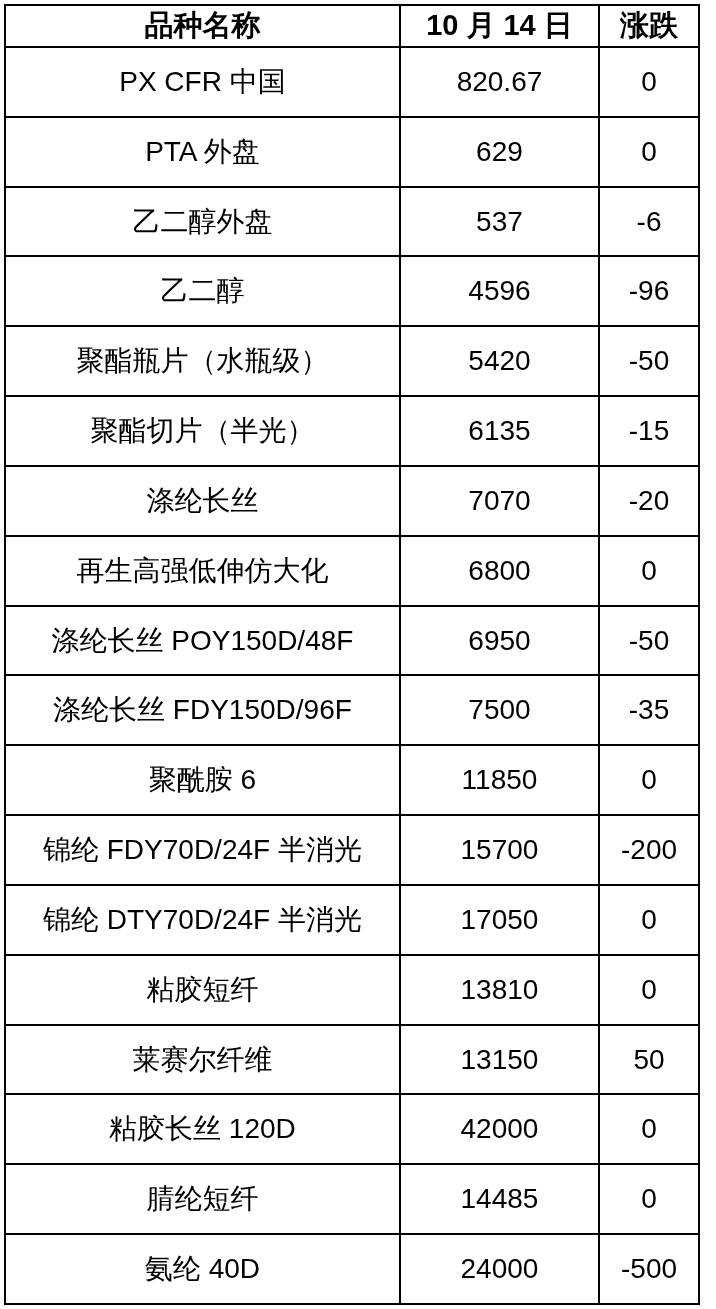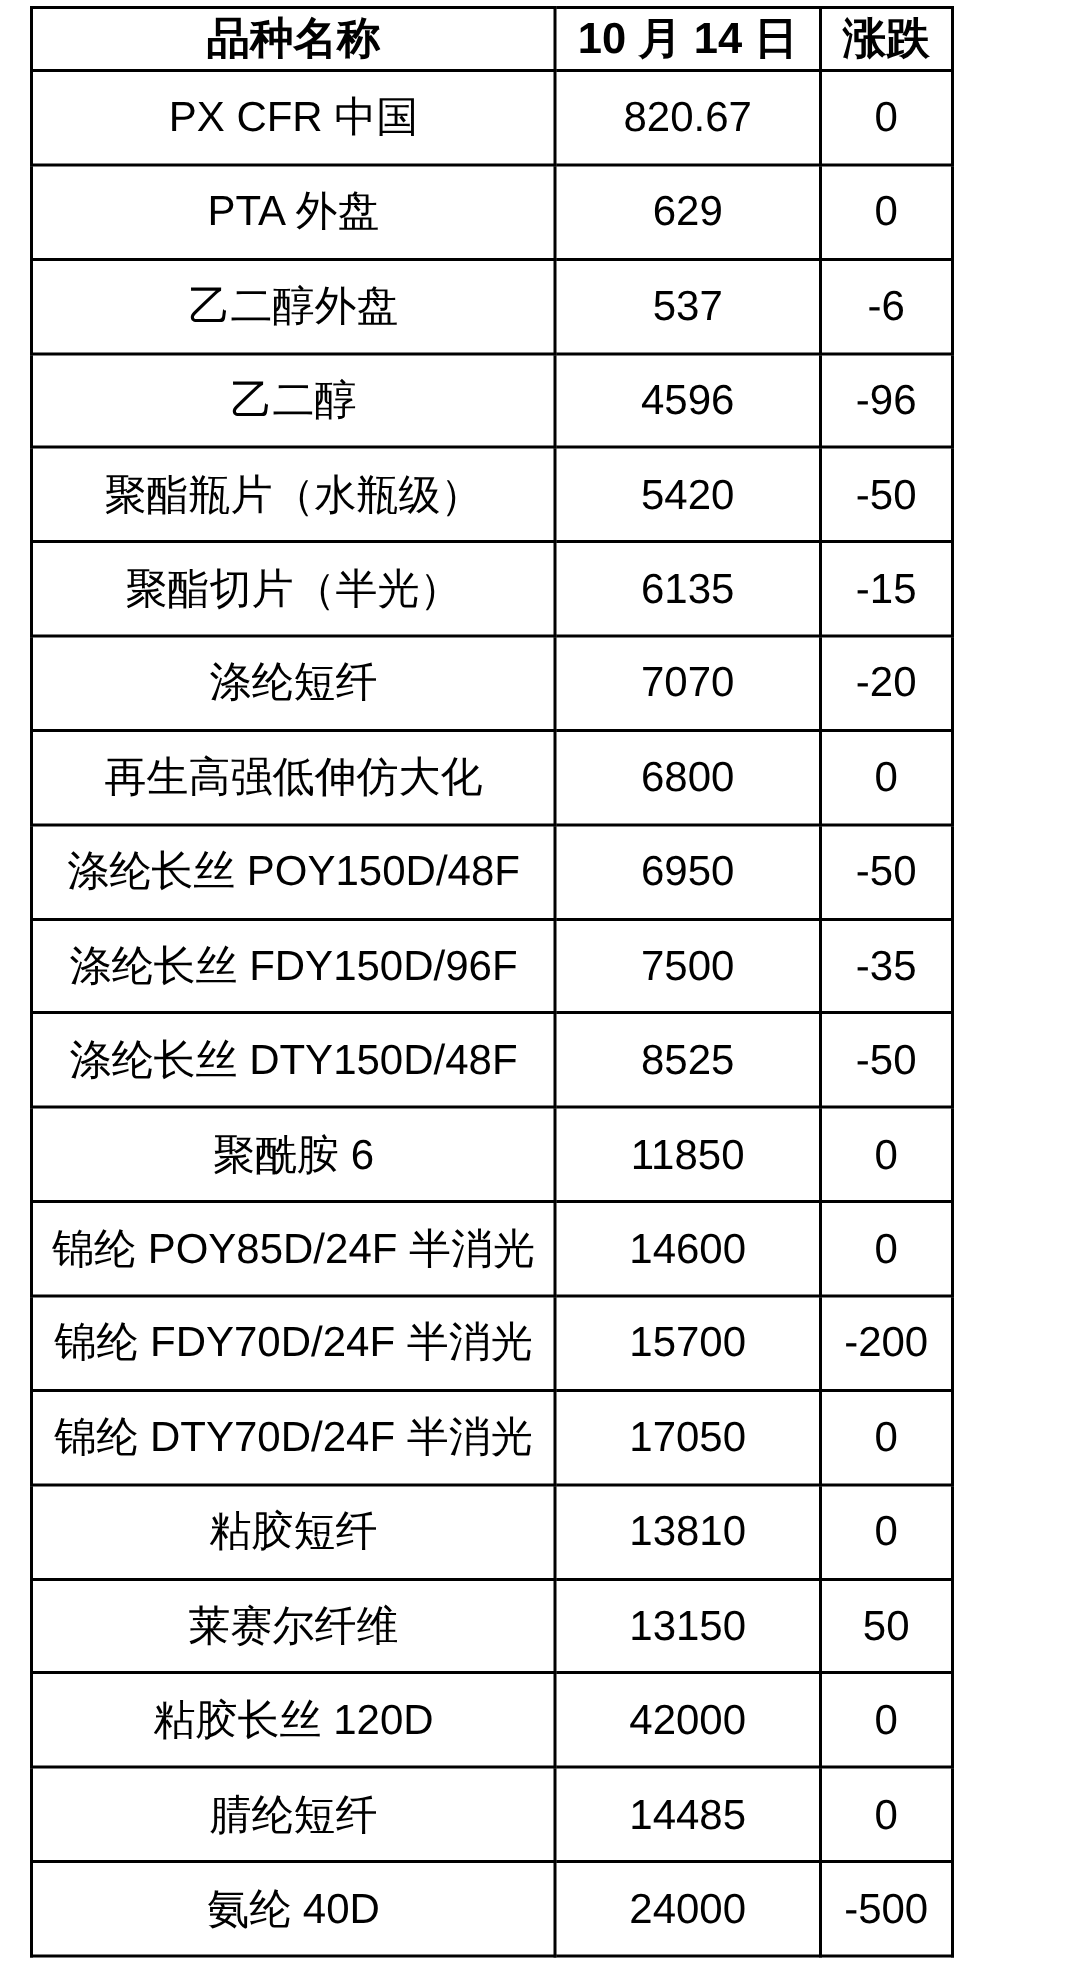--- a/index.html
+++ b/index.html
@@ -8,23 +8,23 @@
     background: #ffffff;
   }
   body {
     width: 716px;
     height: 1309px;
     position: relative;
     font-family: "Liberation Sans", "DejaVu Sans", sans-serif;
   }
   .price-table {
     position: absolute;
-    left: 20px;
+    left: 4px;
     top: 4px;
-    width: 616px;
+    width: 696px;
     height: 1301px;
     border-collapse: collapse;
     table-layout: fixed;
     background: #ffffff;
   }
   .price-table th,
   .price-table td {
     border: 2px solid #000000;
     text-align: center;
     vertical-align: middle;
@@ -86,52 +86,42 @@
         <td>聚酯瓶片（水瓶级）</td>
         <td>5420</td>
         <td>-50</td>
       </tr>
       <tr>
         <td>聚酯切片（半光）</td>
         <td>6135</td>
         <td>-15</td>
       </tr>
       <tr>
-        <td>涤纶短纤</td>
+        <td>涤纶长丝</td>
         <td>7070</td>
         <td>-20</td>
       </tr>
       <tr>
         <td>再生高强低伸仿大化</td>
         <td>6800</td>
         <td>0</td>
       </tr>
       <tr>
         <td>涤纶长丝 POY150D/48F</td>
         <td>6950</td>
         <td>-50</td>
       </tr>
       <tr>
         <td>涤纶长丝 FDY150D/96F</td>
         <td>7500</td>
         <td>-35</td>
       </tr>
       <tr>
-        <td>涤纶长丝 DTY150D/48F</td>
-        <td>8525</td>
-        <td>-50</td>
-      </tr>
-      <tr>
         <td>聚酰胺 6</td>
         <td>11850</td>
-        <td>0</td>
-      </tr>
-      <tr>
-        <td>锦纶 POY85D/24F 半消光</td>
-        <td>14600</td>
         <td>0</td>
       </tr>
       <tr>
         <td>锦纶 FDY70D/24F 半消光</td>
         <td>15700</td>
         <td>-200</td>
       </tr>
       <tr>
         <td>锦纶 DTY70D/24F 半消光</td>
         <td>17050</td>

